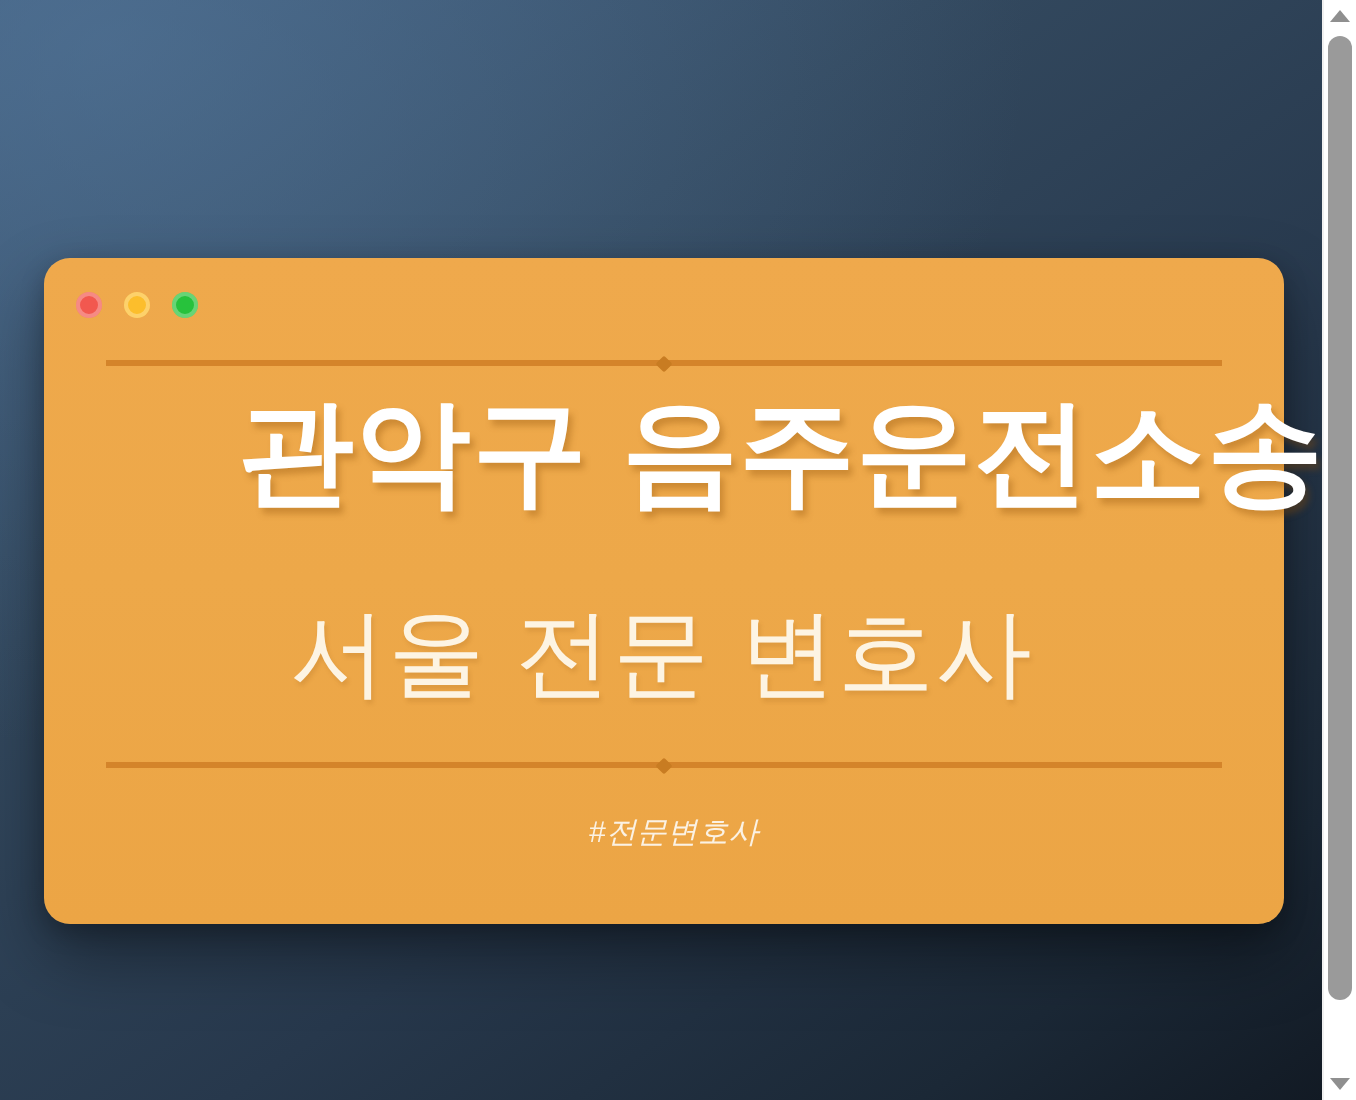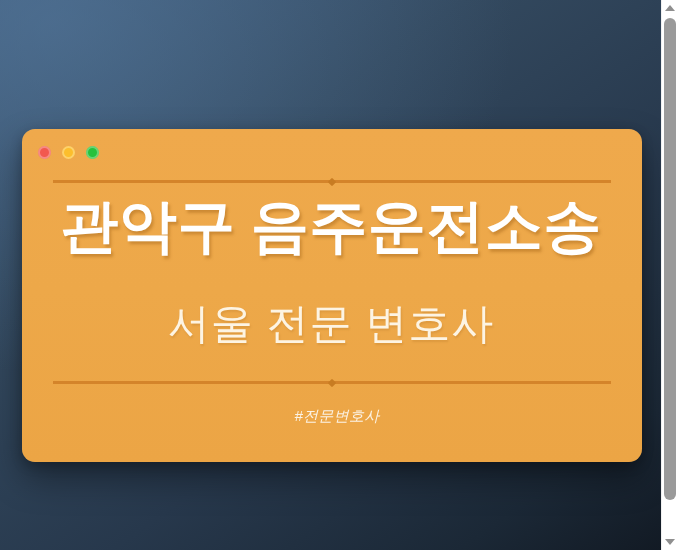--- a/index.html
+++ b/index.html
@@ -90,38 +90,37 @@
     border-radius: 1px;
     transform: rotate(45deg);
   }
 
   
   .title {
     position: absolute;
     left: 0;
     right: 0;
     top: 196px;
-    text-align: center;
+    text-align: right;
     font-size: 58px;
     font-weight: bold;
     line-height: 1.08;
     color: #ffffff;
     letter-spacing: 0.5px;
     text-shadow: 2px 3px 3px rgba(140,80,10,0.34);
     white-space: nowrap;
-    font-family: Liberation Serif, serif;
   }
 
   .subtitle {
     position: absolute;
     left: 0;
     right: 0;
     top: 300px;
     text-align: center;
-    font-size: 42px;
+    font-size: 48px;
     font-weight: normal;
     line-height: 1.15;
     color: #fdf4e3;
     letter-spacing: 1px;
     text-shadow: 1px 2px 2px rgba(150,90,20,0.18);
     white-space: nowrap;
   }
 
   .hashtag {
     position: absolute;

